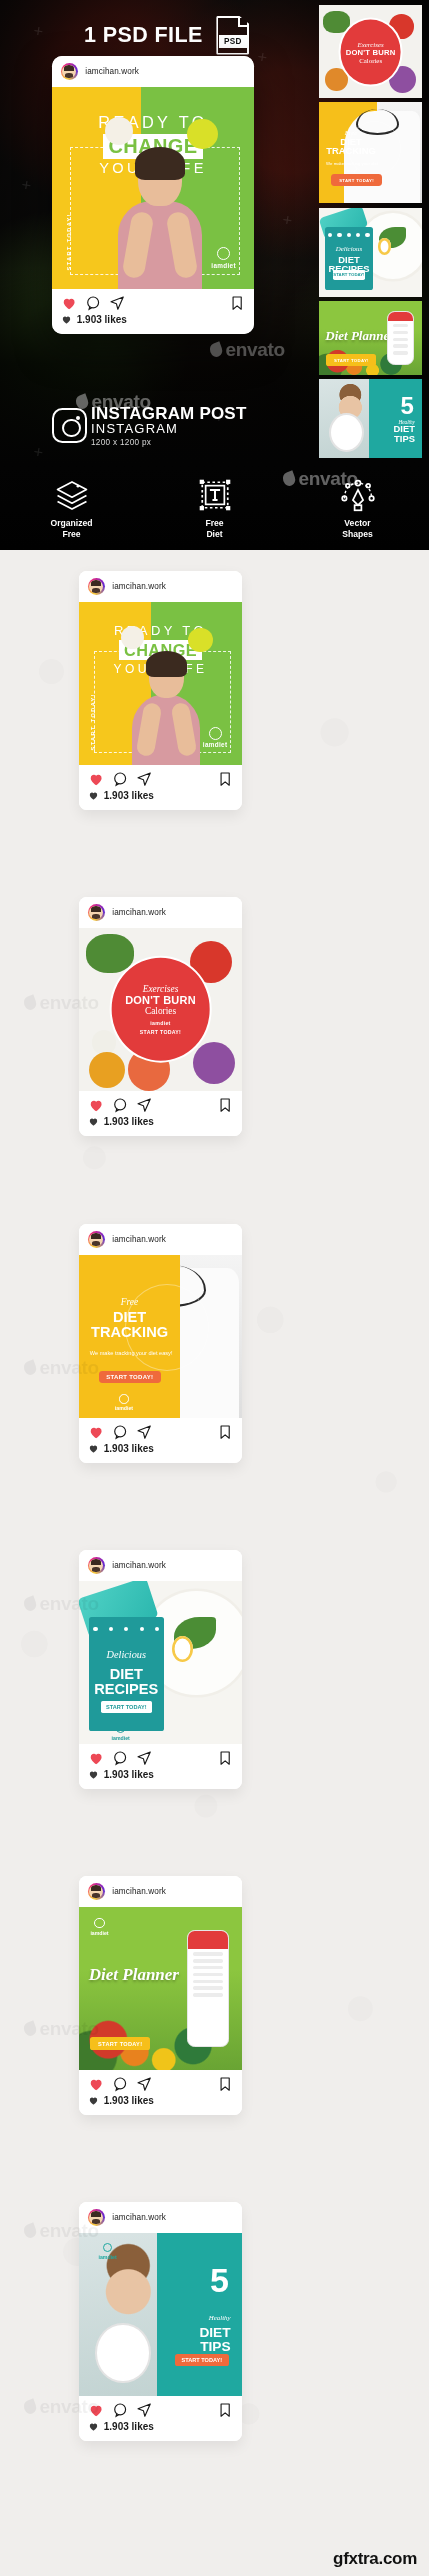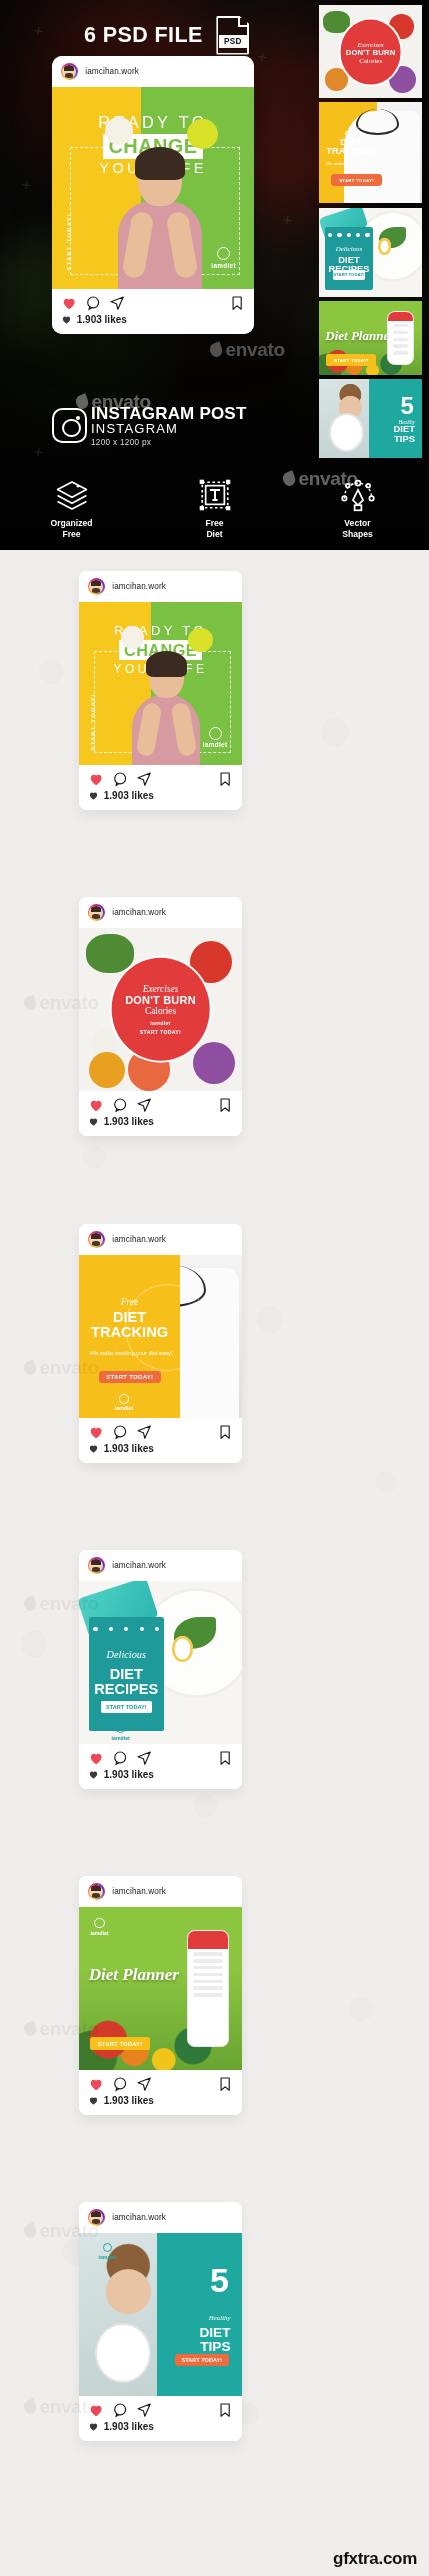--- a/index.html
+++ b/index.html
@@ -260,21 +260,21 @@
   <div class="wm-x" style="left:34px;top:26px">✕</div>
   <div class="wm-x" style="left:258px;top:52px">✕</div>
   <div class="wm-x" style="left:395px;top:112px">✕</div>
   <div class="wm-x" style="left:21.5px;top:180px">✕</div>
   <div class="wm-x" style="left:283px;top:215px">✕</div>
   <div class="wm-x" style="left:215px;top:412px">✕</div>
   <div class="wm-x" style="left:34px;top:447px">✕</div>
   <div class="wm-x" style="left:369px;top:404px">✕</div>
 
   <div class="psd-head">
-    <div class="psd-title">6 PSD FILE</div>
+    <div class="psd-title">1 PSD FILE</div>
     <div class="psd-glyph">
       <span class="sheet"></span>
       <span class="fold"></span>
       <span class="tag">PSD</span>
     </div>
   </div>
 
   <div class="mock">
     <div class="ig-head">
       <span class="ig-ring">

